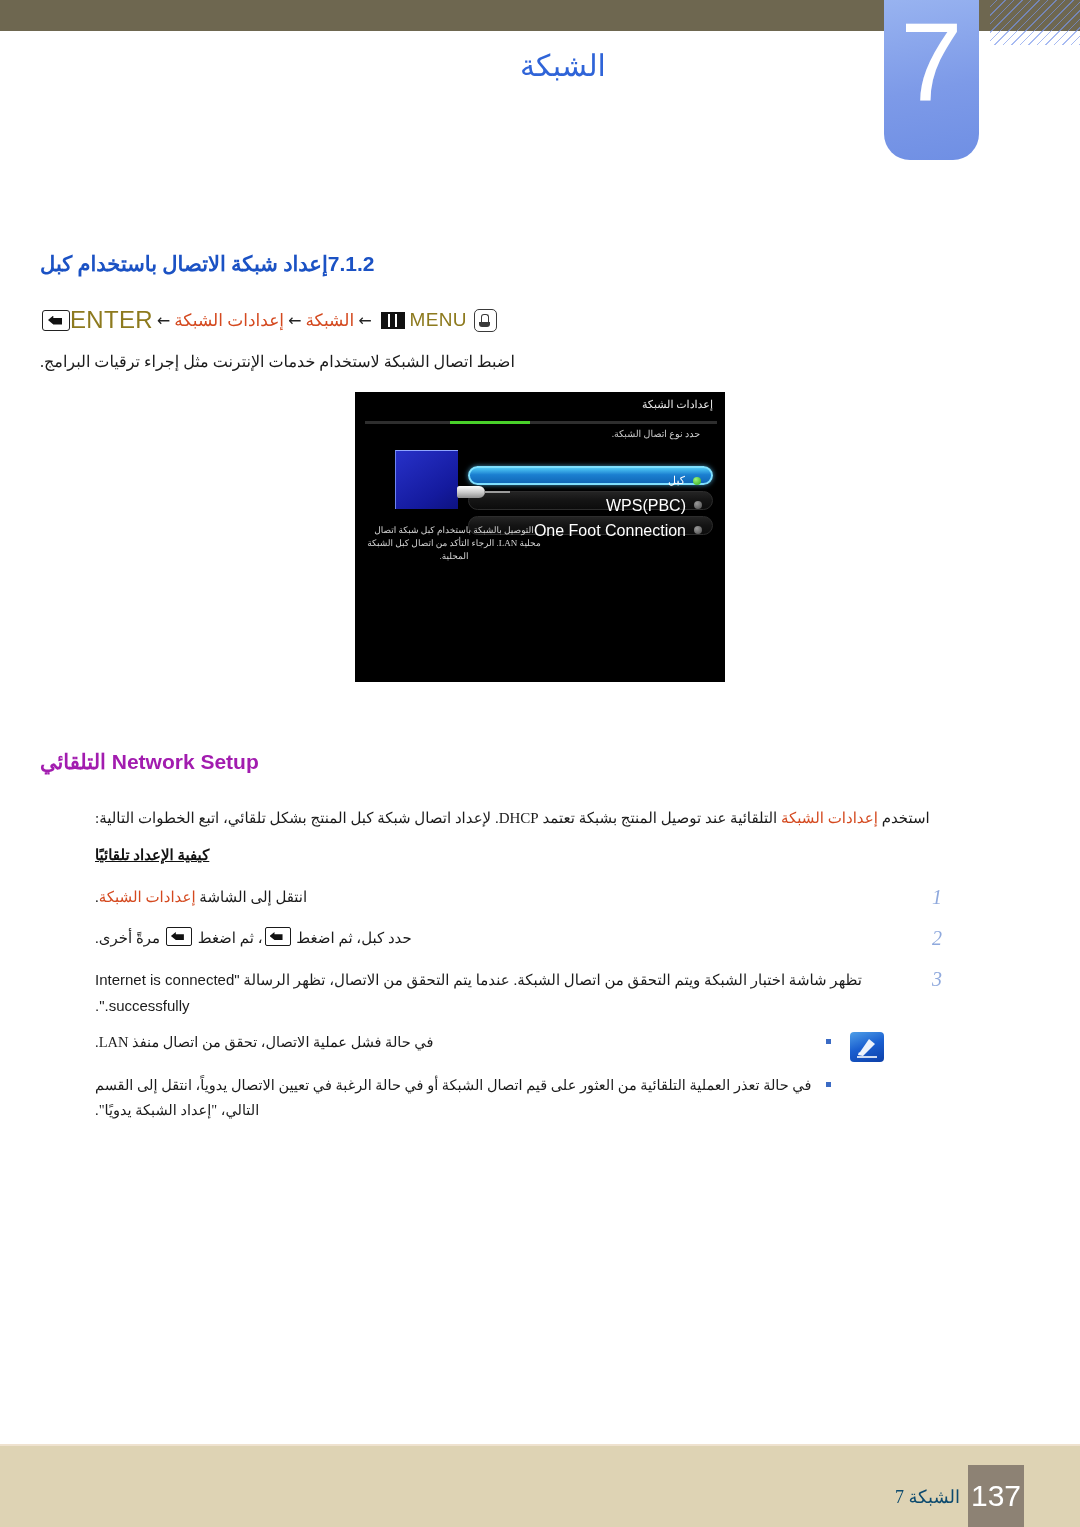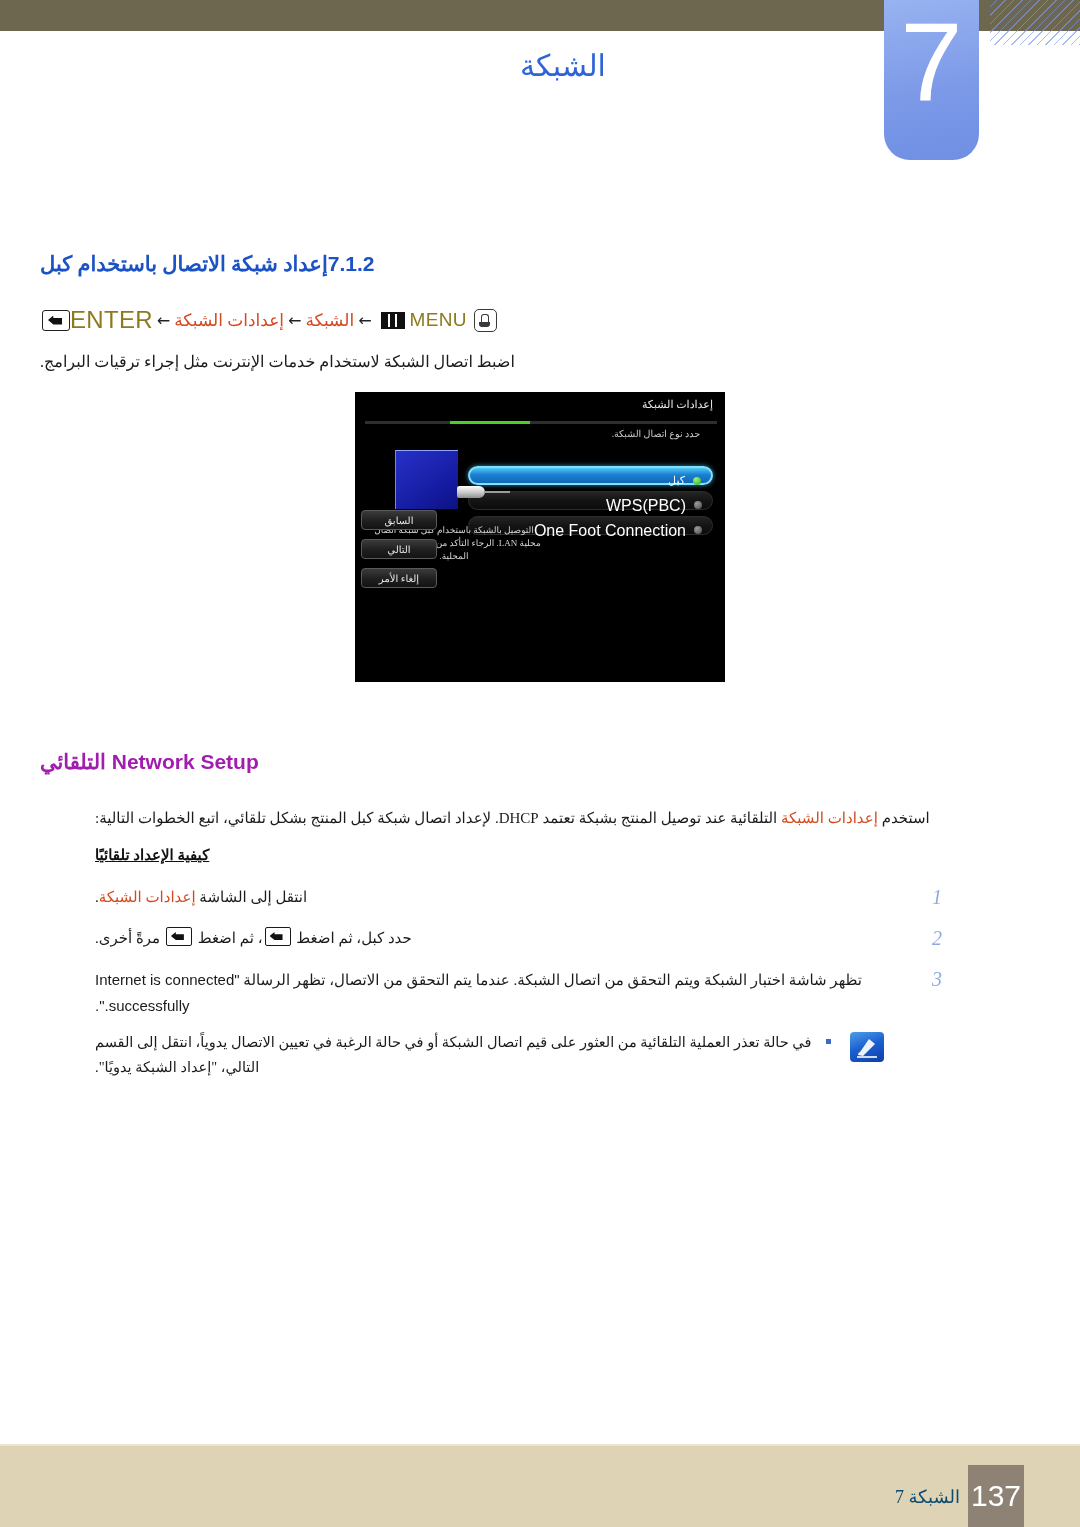--- a/index.html
+++ b/index.html
@@ -547,25 +547,20 @@
       <span class="osd-label">One Foot Connection</span>
     </div>
   </div>
 
   <div class="osd-right">
     <div class="osd-device"></div>
     <div class="osd-plug"></div>
     <div class="osd-desc">التوصيل بالشبكة باستخدام كبل شبكة اتصال محلية LAN. الرجاء التأكد من اتصال كبل الشبكة المحلية.</div>
   </div>
 
-  <div class="osd-buttons">
-    <div class="osd-btn">السابق</div>
-    <div class="osd-btn">التالي</div>
-    <div class="osd-btn">إلغاء الأمر</div>
-  </div>
 </div>
 
 <div class="sub-head">
   <span>Network Setup</span>
   <span class="ar">التلقائي</span>
 </div>
 
 <div class="body-para">
   <span>استخدم </span><span class="hl">إعدادات الشبكة</span><span> التلقائية عند توصيل المنتج بشبكة تعتمد DHCP. لإعداد اتصال شبكة كبل المنتج بشكل تلقائي، اتبع الخطوات التالية:</span>
 </div>
@@ -592,20 +587,24 @@
 <div class="note-icon">
   <svg width="24" height="24" viewBox="0 0 24 24" aria-hidden="true">
     <path d="M3 20 L14 4 L20 9 L8 21 Z" fill="#ffffff" opacity="0.92"></path>
     <path d="M3 20 L6 19 L4 17 Z" fill="#ffffff"></path>
     <path d="M2 22 L22 22" stroke="#ffffff" stroke-width="1.6"></path>
   </svg>
 </div>
 <div class="notes">
   <div class="note-row">
     <span class="note-bullet"></span>
+    <span>في حالة فشل عملية الاتصال، تحقق من اتصال منفذ LAN.</span>
+  </div>
+  <div class="note-row">
+    <span class="note-bullet"></span>
     <span>في حالة تعذر العملية التلقائية من العثور على قيم اتصال الشبكة أو في حالة الرغبة في تعيين الاتصال يدوياً، انتقل إلى القسم التالي، "إعداد الشبكة يدويًا".</span>
   </div>
 </div>
 
 <div class="footer-rule"></div>
 <div class="footer-bar"></div>
 <div class="footer-label">الشبكة 7</div>
 <div class="footer-page">137</div>
 
 </body></html>

